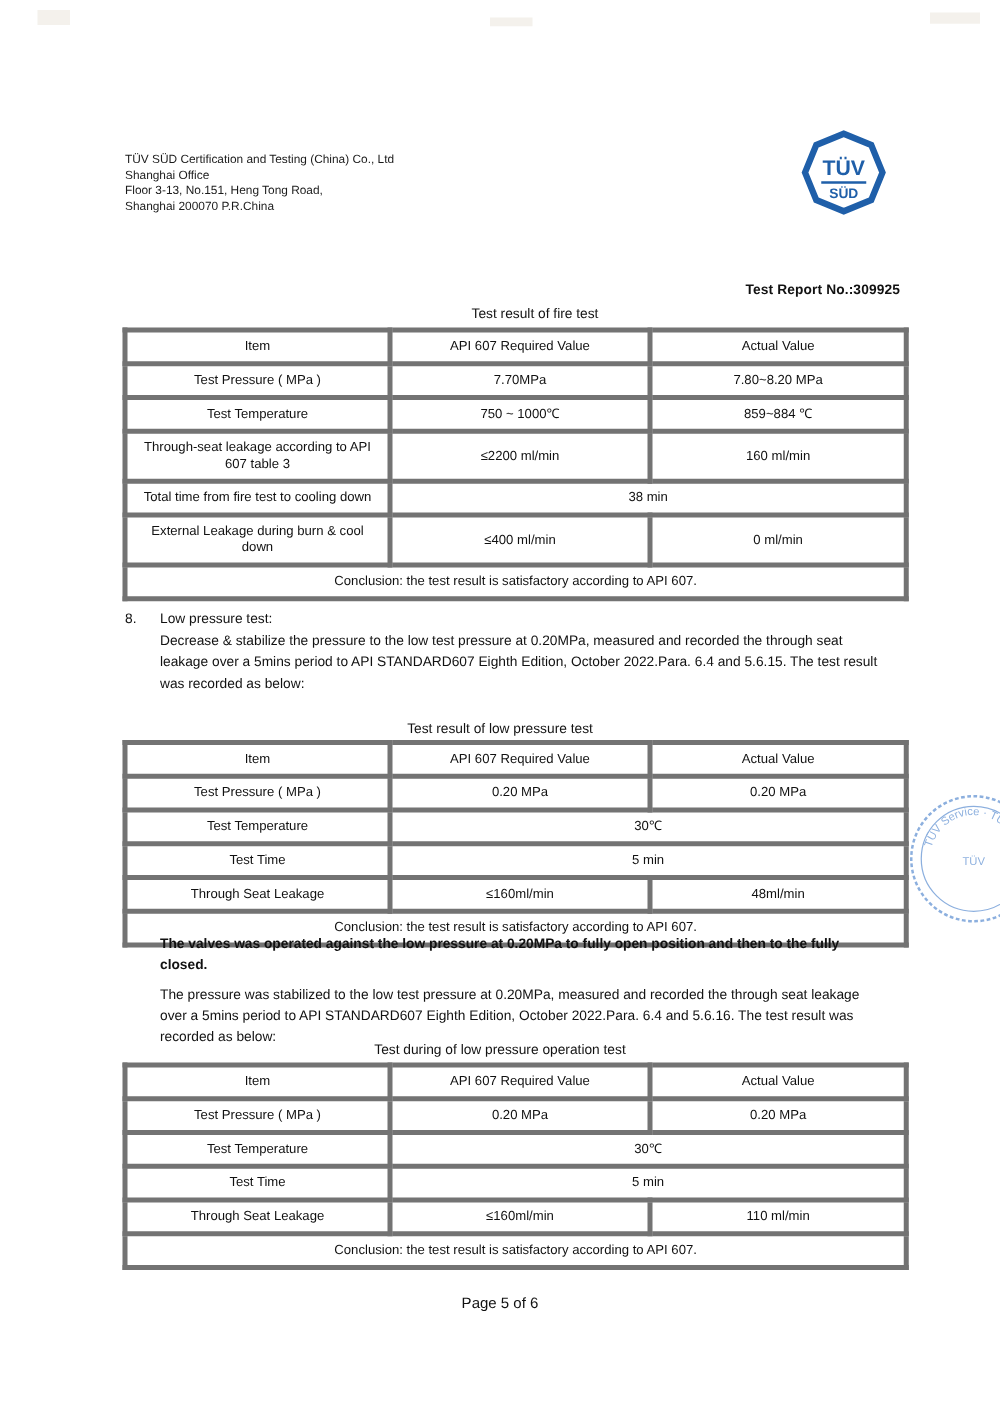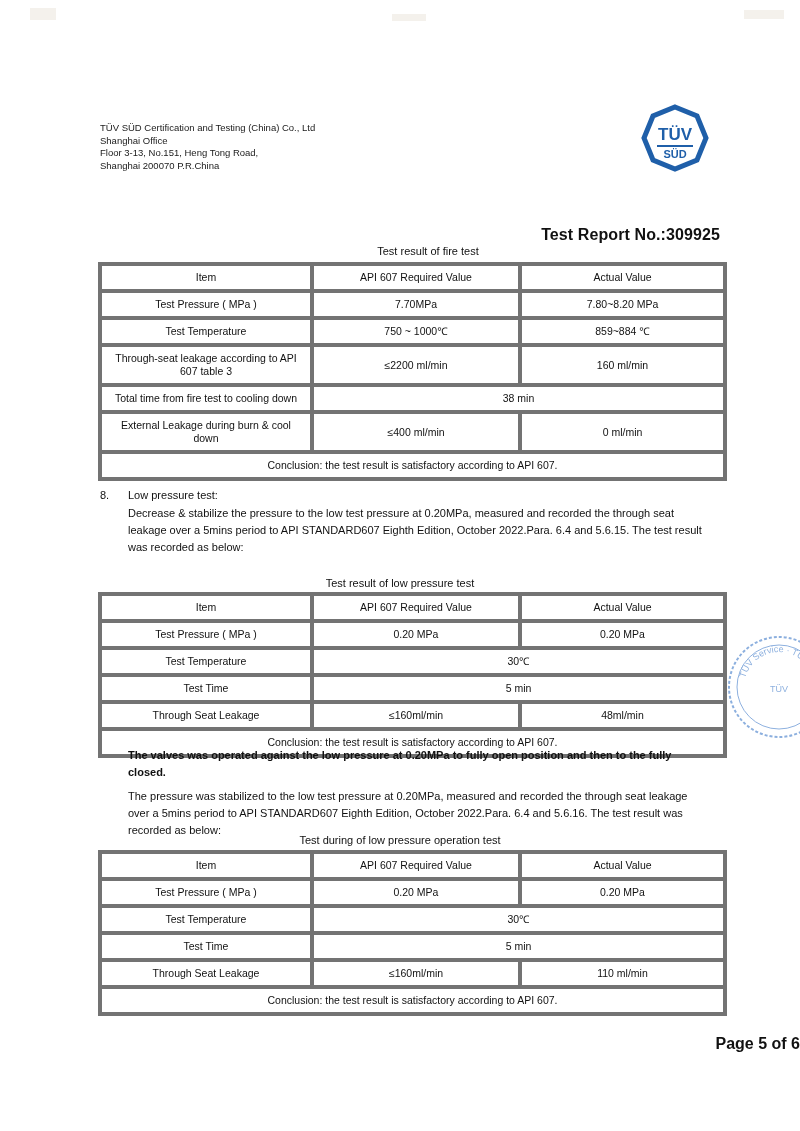--- a/index.html
+++ b/index.html
@@ -48,21 +48,21 @@
     height: 72px;
     margin-top: -14px;
     margin-right: 6px;
   }
   .logo svg { display: block; }
 
   .report-no {
     position: absolute;
     right: 80px;
     top: 226px;
-    font-size: 16px;
+    font-size: 11px;
     font-weight: bold;
     letter-spacing: .1px;
   }
 
   .table-caption {
     position: absolute;
     font-size: 11px;
     text-align: center;
     width: 100%;
     left: 0;
@@ -97,23 +97,22 @@
     position: absolute;
     left: -28px;
     top: 0;
   }
 
   .footer {
     position: absolute;
     left: 0;
     width: 100%;
     top: 1035px;
-    text-align: right;
-    font-size: 16px;
-    font-weight: bold;
+    text-align: center;
+    font-size: 12px;
   }
 
   
   .stamp {
     position: absolute;
     right: -34px;
     top: 632px;
     width: 110px;
     height: 110px;
     opacity: .55;

